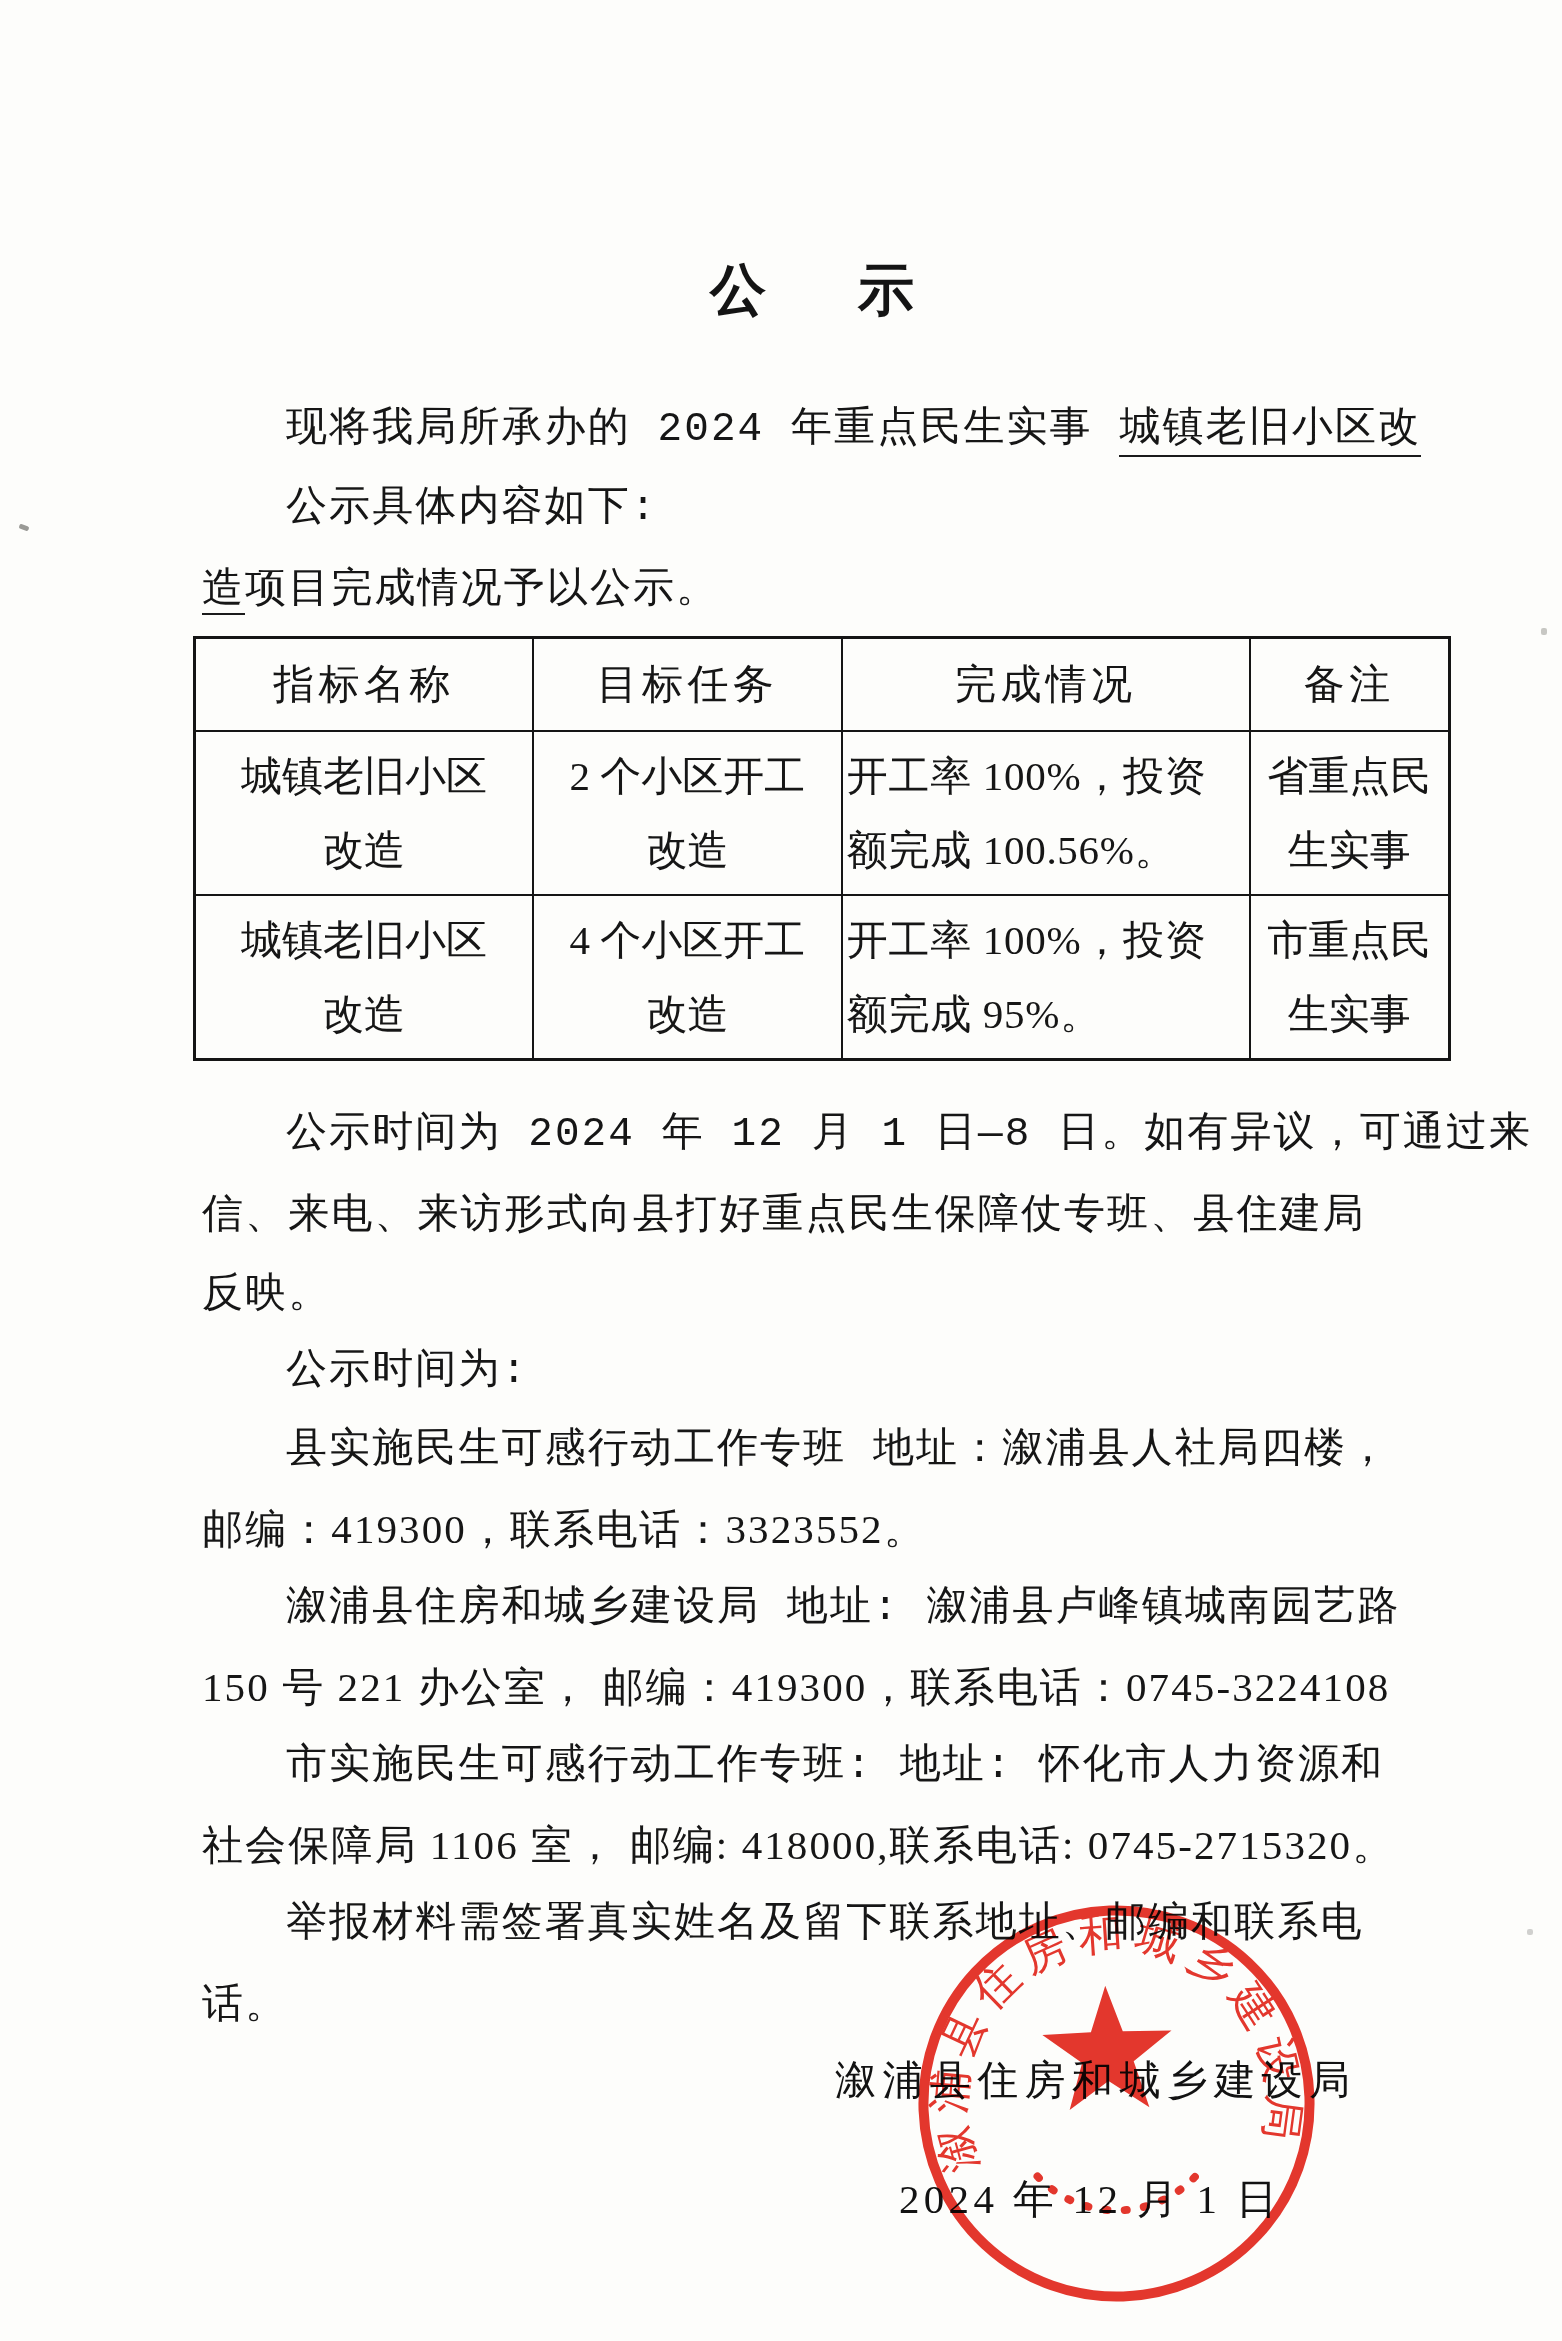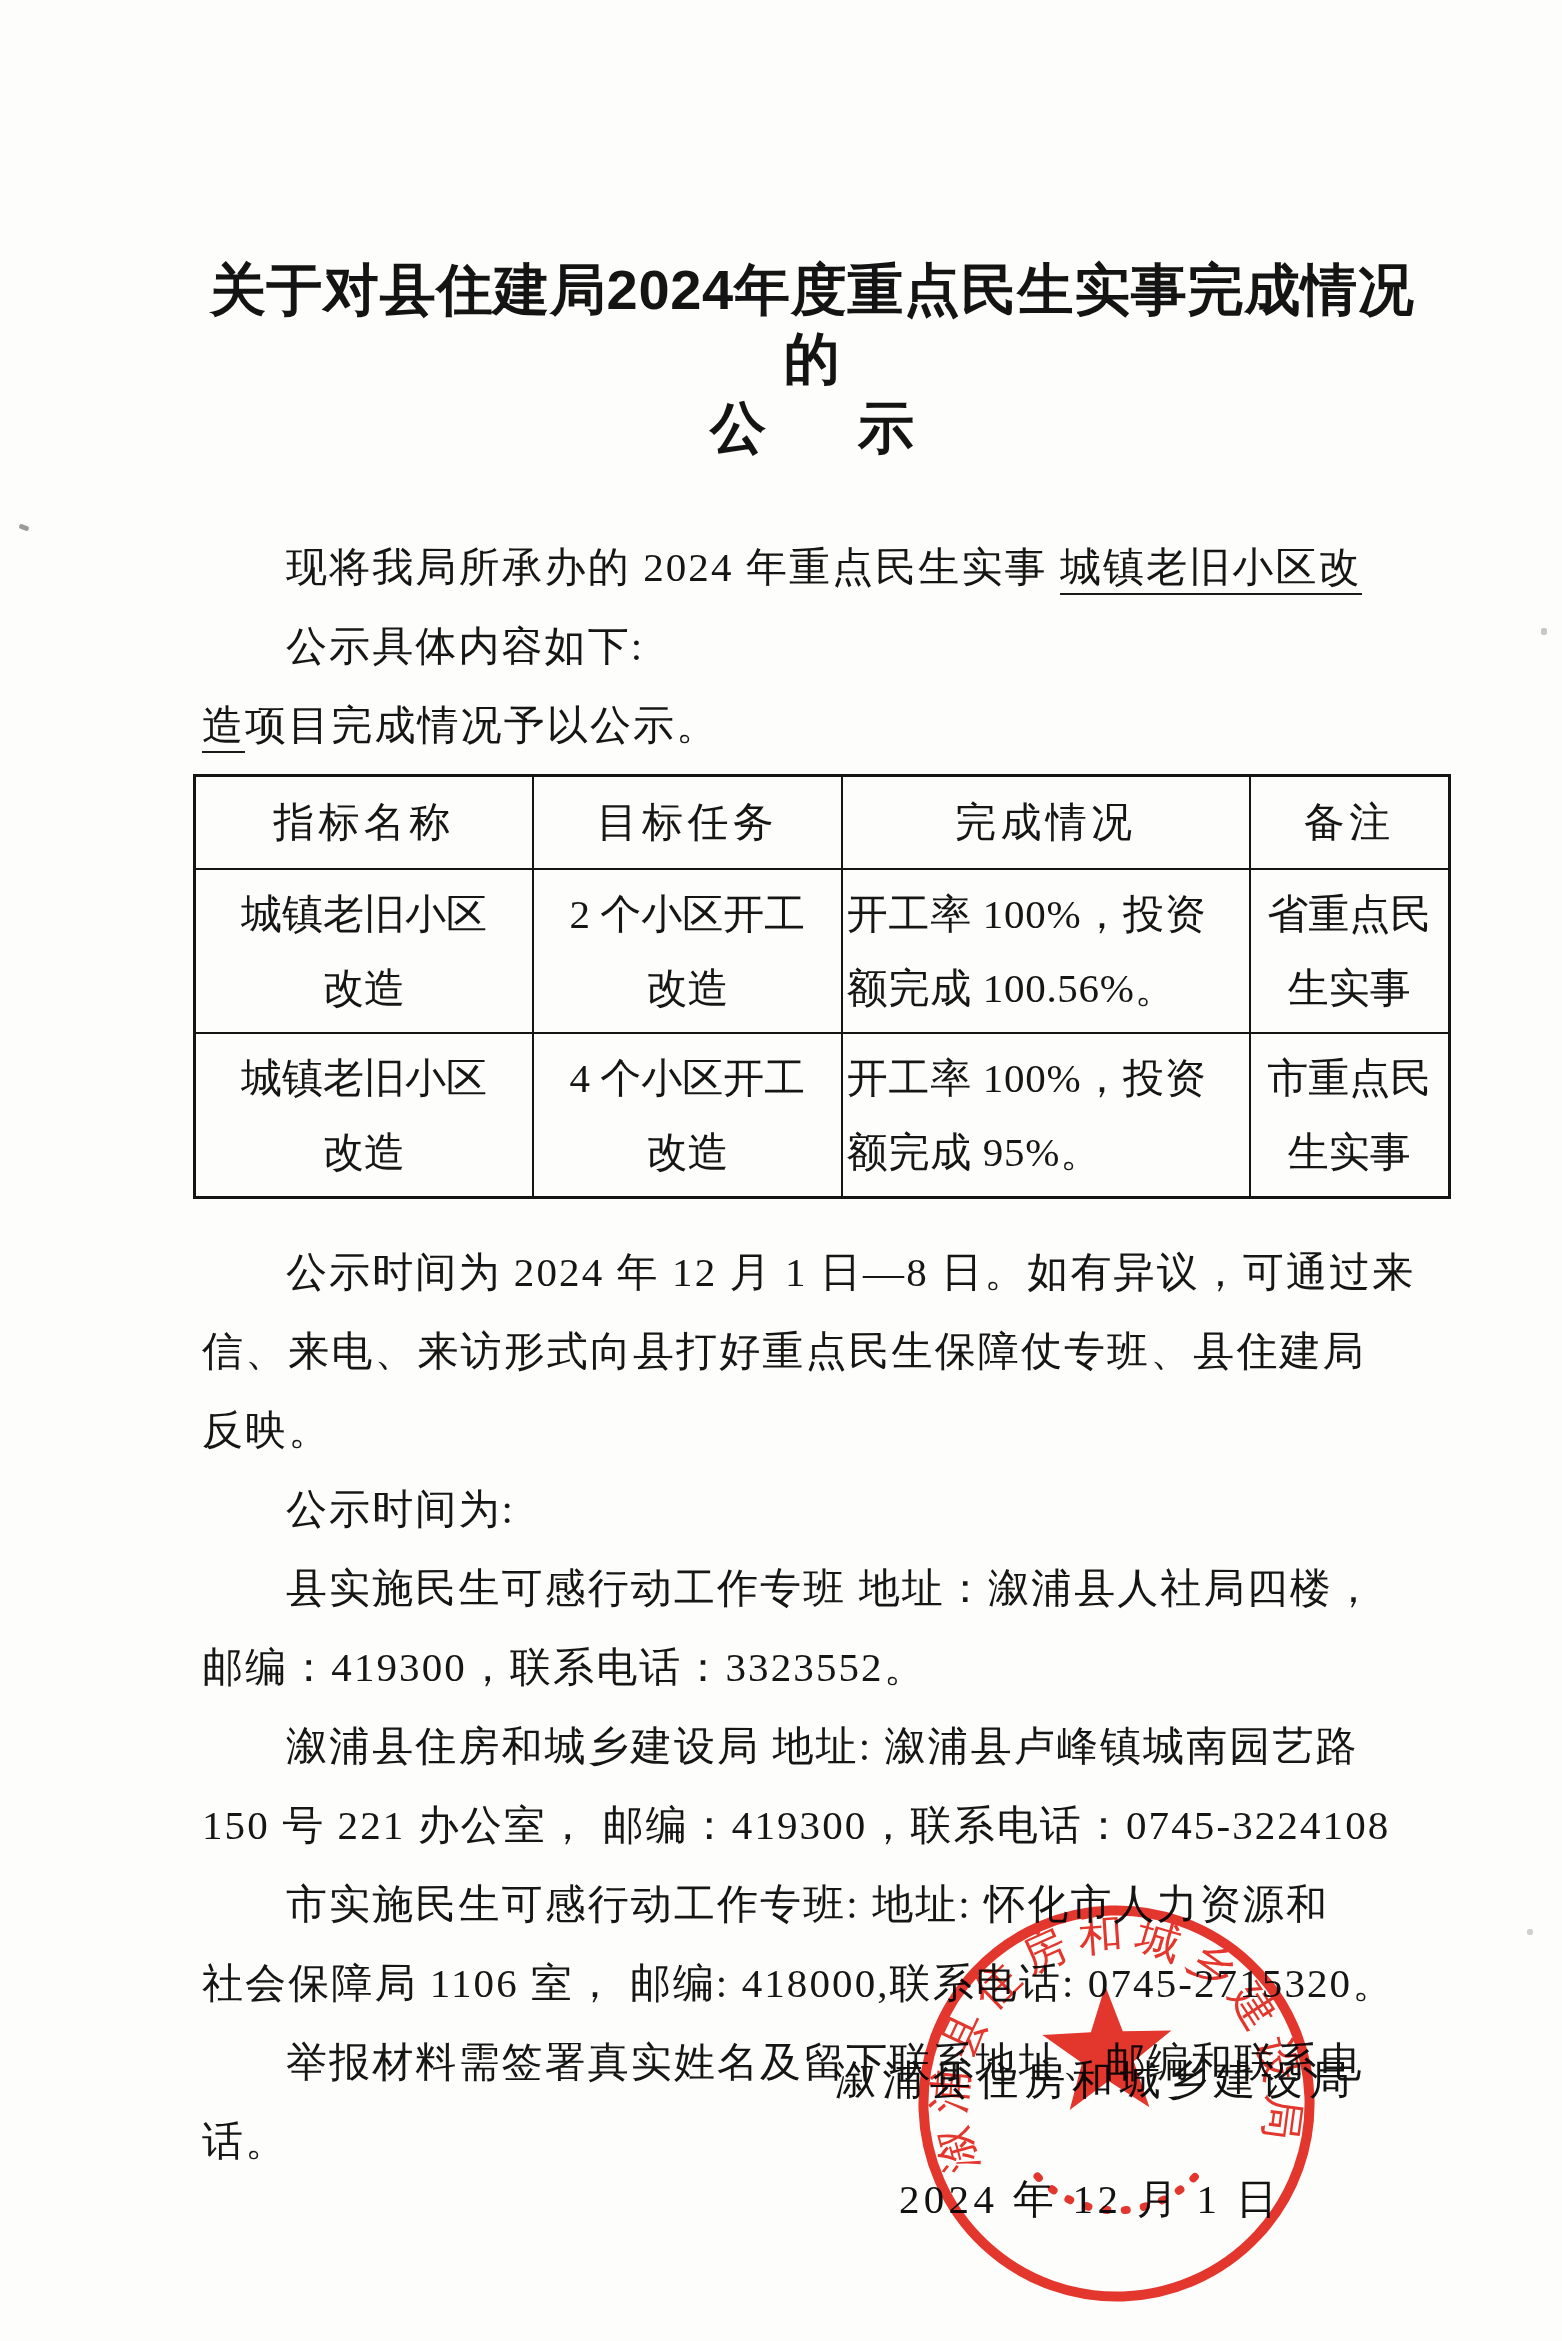--- a/index.html
+++ b/index.html
@@ -29,21 +29,21 @@
     color:#141414;
   }
   .title .t2{
     letter-spacing:0;
   }
   .title .t2 .gap{display:inline-block;width:92px;}
   
   .para{font-size:41px;line-height:79px;letter-spacing:2.1px;color:#161616;}
   .intro{margin-top:66px;}
   .line{white-space:nowrap;}
-  .ind{padding-left:84px;}
+  .ind{padding-left:84px;font-family:Liberation Mono, monospace;}
   .u{border-bottom:2.9px solid #1b1b1b;padding-bottom:2.9px;}
   
   table.grid{
     margin-top:8.6px;
     margin-left:-9.3px;
     width:1258px;
     border-collapse:collapse;
     table-layout:fixed;
     font-size:41px;
     color:#161616;
@@ -87,21 +87,20 @@
   .a2{left:1541px;top:628px;width:5.7px;height:7.1px;opacity:.55;}
   .a3{left:1527px;top:1929px;width:6.4px;height:5.7px;opacity:.45;}
 </style>
 </head>
 <body>
 
 <div class="doc">
   <div class="content">
 
     <div class="title">
-      <div class="t1">关于对县住建局2024年度重点民生实事完成情况的</div>
       <div class="t2"><span>公</span><span class="gap"></span><span>示</span></div>
     </div>
 
     <div class="para intro">
       <div class="line ind"><span>现将我局所承办的 2024 年重点民生实事 </span><span class="u">城镇老旧小区改</span></div>
       <div class="line ind">公示具体内容如下:</div>
       <div class="line"><span class="u">造</span><span>项目完成情况予以公示。</span></div>
     </div>
 
     <table class="grid">

